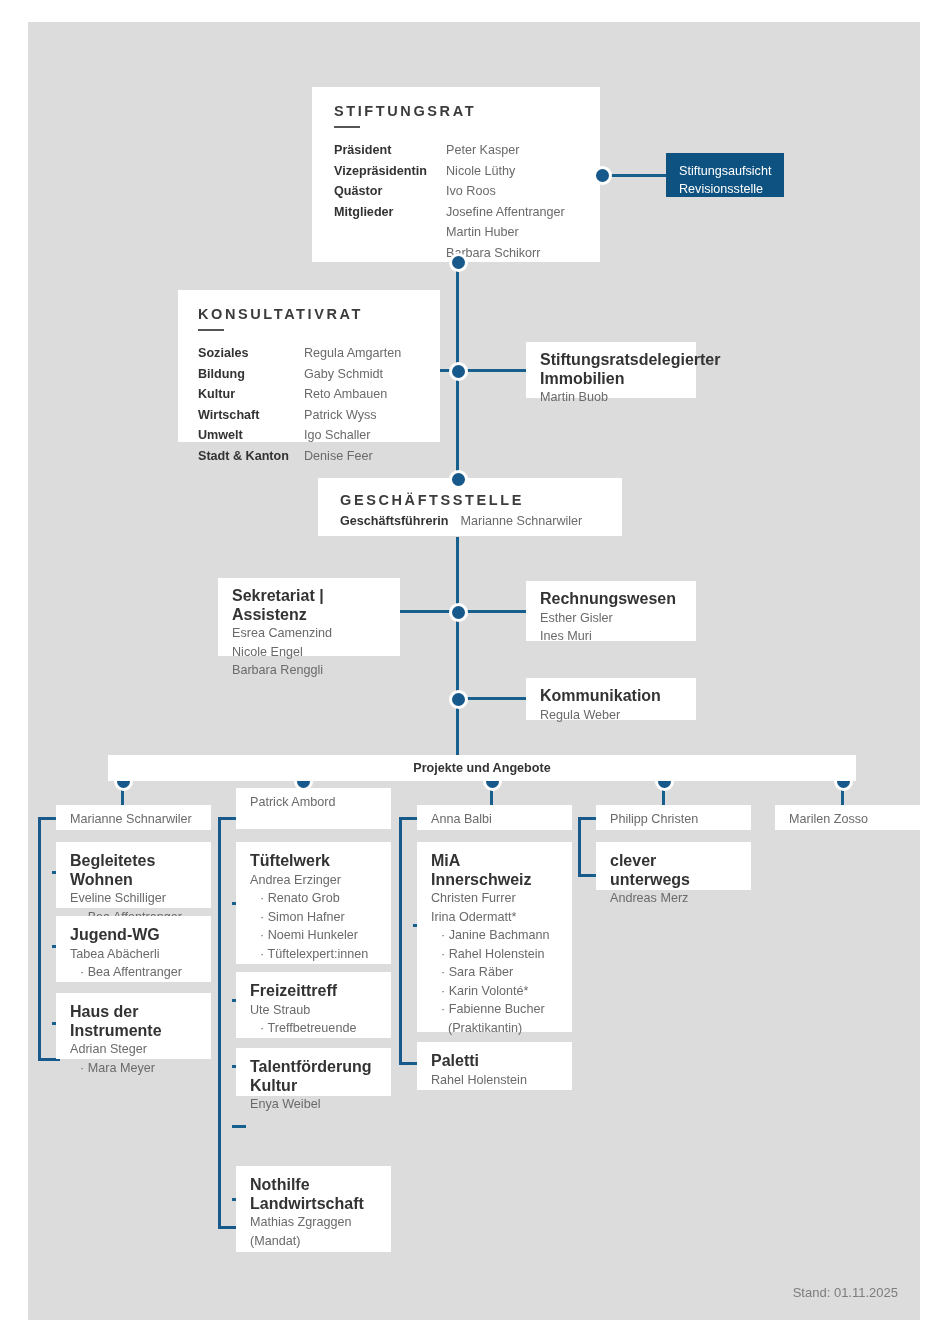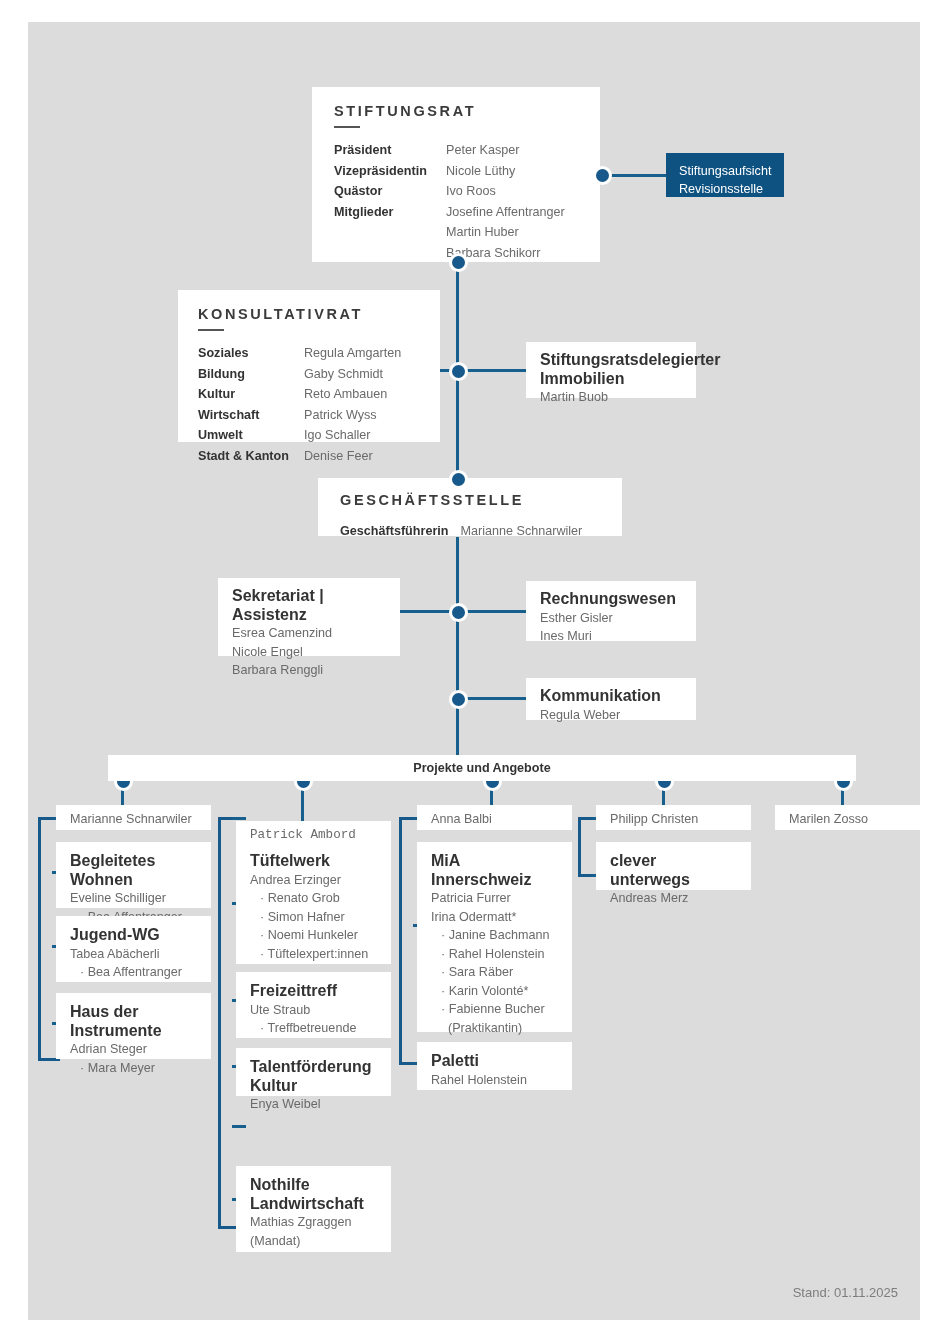--- a/index.html
+++ b/index.html
@@ -191,21 +191,21 @@
   </div>
 
   <div class="box" style="left:498px;top:320px;width:170px;height:56px;padding:9px 14px;">
     <div class="hd">Stiftungsratsdelegierter</div>
     <div class="hd">Immobilien</div>
     <div class="nm">Martin Buob</div>
   </div>
 
   <div class="box" style="left:290px;top:456px;width:304px;height:58px;padding:12px 22px;">
     <div class="title">GESCHÄFTSSTELLE</div>
-    <div class="row" style="margin-top:13px">
+    <div class="row" style="margin-top:3px">
       <div class="lbl" style="margin-right:12px">Geschäftsführerin</div>
       <div class="val">Marianne Schnarwiler</div>
     </div>
   </div>
 
   <div class="box" style="left:190px;top:556px;width:182px;height:78px;padding:9px 14px;">
     <div class="hd">Sekretariat | Assistenz</div>
     <div class="nm">Esrea Camenzind</div>
     <div class="nm">Nicole Engel</div>
     <div class="nm">Barbara Renggli</div>
@@ -250,21 +250,21 @@
     <div class="hd">Jugend-WG</div>
     <div class="nm">Tabea Abächerli</div>
     <div class="sub">· <span>Bea Affentranger</span></div>
   </div>
   <div class="box" style="left:28px;top:971px;width:155px;height:66px;">
     <div class="hd">Haus der Instrumente</div>
     <div class="nm">Adrian Steger</div>
     <div class="sub">· <span>Mara Meyer</span></div>
   </div>
 
-  <div class="box headbox" style="left:208px;top:799px;width:155px;height:23px;font-family:Liberation Mono, monospace;">
+  <div class="box headbox" style="left:208px;top:766px;width:155px;height:41px;">
     <span>Patrick Ambord</span>
   </div>
   <div class="box" style="left:208px;top:820px;width:155px;height:122px;">
     <div class="hd">Tüftelwerk</div>
     <div class="nm">Andrea Erzinger</div>
     <div class="sub">· <span>Renato Grob</span></div>
     <div class="sub">· <span>Simon Hafner</span></div>
     <div class="sub">· <span>Noemi Hunkeler</span></div>
     <div class="sub">· <span>Tüftelexpert:innen</span></div>
   </div>
@@ -282,21 +282,21 @@
 Landwirtschaft</div>
     <div class="nm">Mathias Zgraggen</div>
     <div class="nm">(Mandat)</div>
   </div>
 
   <div class="box headbox" style="left:389px;top:783px;width:155px;height:25px;">
     <span>Anna Balbi</span>
   </div>
   <div class="box" style="left:389px;top:820px;width:155px;height:190px;">
     <div class="hd">MiA Innerschweiz</div>
-    <div class="nm">Patricia Furrer</div>
+    <div class="nm">Christen Furrer</div>
     <div class="nm">Irina Odermatt*</div>
     <div class="sub">· <span>Janine Bachmann</span></div>
     <div class="sub">· <span>Rahel Holenstein</span></div>
     <div class="sub">· <span>Sara Räber</span></div>
     <div class="sub">· <span>Karin Volonté*</span></div>
     <div class="sub">· <span>Fabienne Bucher</span></div>
     <div class="sub" style="padding-left:17px"><span>(Praktikantin)</span></div>
     <div class="foot">*Stellvertretung Urlaub</div>
   </div>
   <div class="box" style="left:389px;top:1020px;width:155px;height:48px;">

